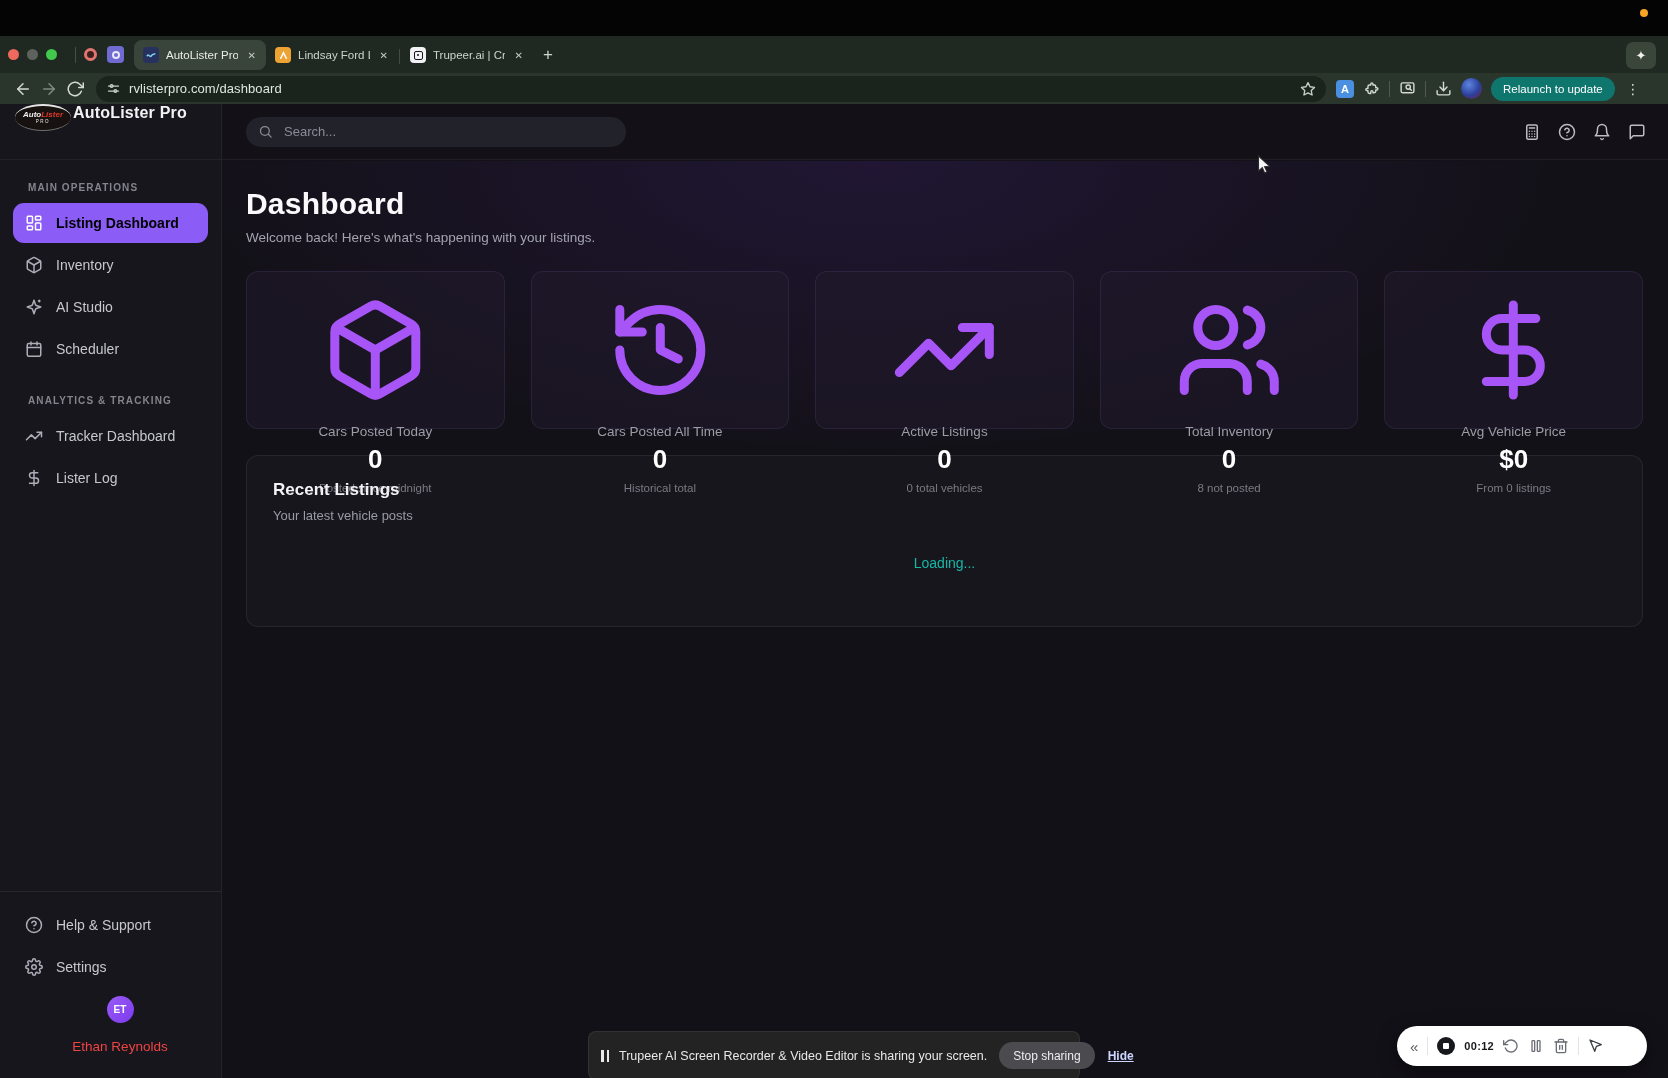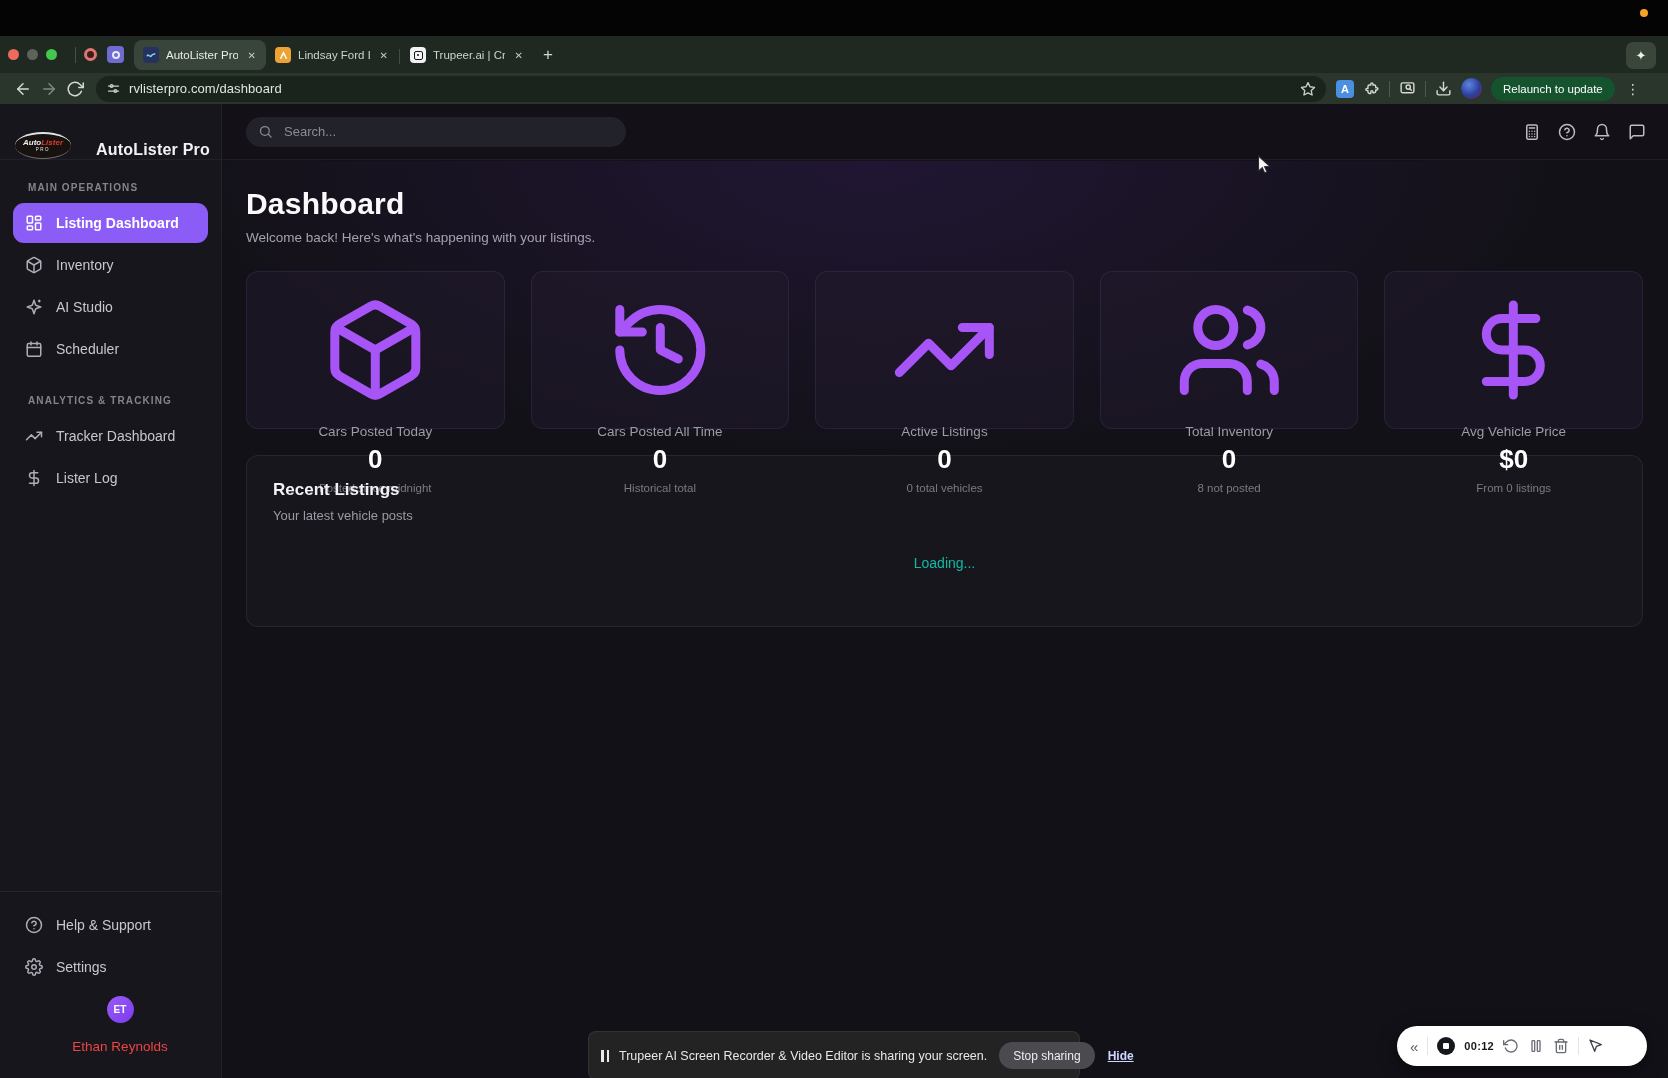--- a/index.html
+++ b/index.html
@@ -49,44 +49,44 @@
   .omnibox .tune { width:15px; height:15px; color:#c9d0c9; margin-right:8px; flex:none; }
   .omnibox .url { flex:1; font-size:13px; letter-spacing:.1px; }
   .omnibox .star { width:16px; height:16px; color:#c9d0c9; flex:none; }
   .tb-right { display:flex; align-items:center; margin-left:10px; gap:9px; }
   .ext-a { width:18px; height:18px; border-radius:4px; background:#4a8fe0; color:#fff; font-size:11px; font-weight:bold;
     display:flex; align-items:center; justify-content:center; }
   .tb-ic { width:17px; height:17px; color:#d4dad3; }
   .tb-div { width:1px; height:16px; background:rgba(255,255,255,.18); }
   .avatar-chrome { width:21px; height:21px; border-radius:50%;
     background:radial-gradient(circle at 38% 32%, #5d85e0 0%, #2c3f9c 55%, #7a1f3e 100%); }
-  .relaunch { height:24px; padding:0 12px; border-radius:13px; background:#14532d; color:#fff; font-size:11.5px;
+  .relaunch { height:24px; padding:0 12px; border-radius:13px; background:#0f766e; color:#fff; font-size:11.5px;
     display:flex; align-items:center; white-space:nowrap; }
   .dots { color:#d4dad3; font-size:14px; margin-left:2px; }
 
   
   .app { position:absolute; top:104px; left:0; width:100%; height:974px; display:flex; }
   .sidebar { width:222px; flex:none; background:#17161c; border-right:1px solid rgba(255,255,255,.06);
     display:flex; flex-direction:column; }
-  .side-logo { height:56px; display:flex; align-items:flex-end; gap:25px; padding-left:15px;
+  .side-logo { height:56px; display:flex; align-items:flex-start; gap:2px; padding-left:15px;
     border-bottom:1px solid rgba(255,255,255,.05); }
   .logo-badge { width:56px; height:27px; border-radius:50%; background:#17120f; border-top:2.5px solid #e4e4e4;
     border-bottom:1.5px solid #6e6e6e; display:flex; flex-direction:column; align-items:center; justify-content:center; }
   .logo-badge .l1 { font-size:8px; font-weight:bold; font-style:italic; color:#e0382e; line-height:8px; }
   .logo-badge .l1 b { color:#efefef; }
   .logo-badge .l2 { font-size:4.5px; letter-spacing:1.5px; color:#e8e8e8; line-height:6px; }
   .brand-name { font-size:16px; font-weight:bold; color:#f2f2f5; letter-spacing:.2px; }
 
   .nav { padding:22px 0 0 0; }
   .sec-label { padding:0 0 10px 28px; font-size:10px; font-weight:bold; letter-spacing:1.1px; color:#84848e; }
   .sec-label.second { padding-top:24px; }
   .nav-item { height:40px; margin:0 13px 2px 13px; border-radius:11px; display:flex; align-items:center;
     gap:13px; padding-left:12px; color:#c7c7cf; font-size:14px; }
   .nav-item .nicon { width:18px; height:18px; color:#adadb8; flex:none; }
-  .nav-item.active { background:#8b5cf6; color:#ffffff; font-weight:bold; }
+  .nav-item.active { background:#8b5cf6; color:#000000; font-weight:bold; }
   .nav-item.active .nicon { color:#fff; }
 
   .side-footer { margin-top:auto; border-top:1px solid rgba(255,255,255,.07); padding:12px 0 10px 0; }
   .side-footer .nav-item { height:42px; margin-bottom:0; }
   .user-row { display:flex; align-items:center; gap:16px; padding:8px 0 14px 19px;flex-direction:column; }
   .user-avatar { width:27px; height:27px; border-radius:50%; background:linear-gradient(135deg,#9a5cf7,#7c3aed);
     color:#fff; font-size:10px; font-weight:bold; display:flex; align-items:center; justify-content:center; }
   .user-name { font-size:13.5px; color:#ef4444; }
 
   .main { flex:1; position:relative; background:#131118; }

